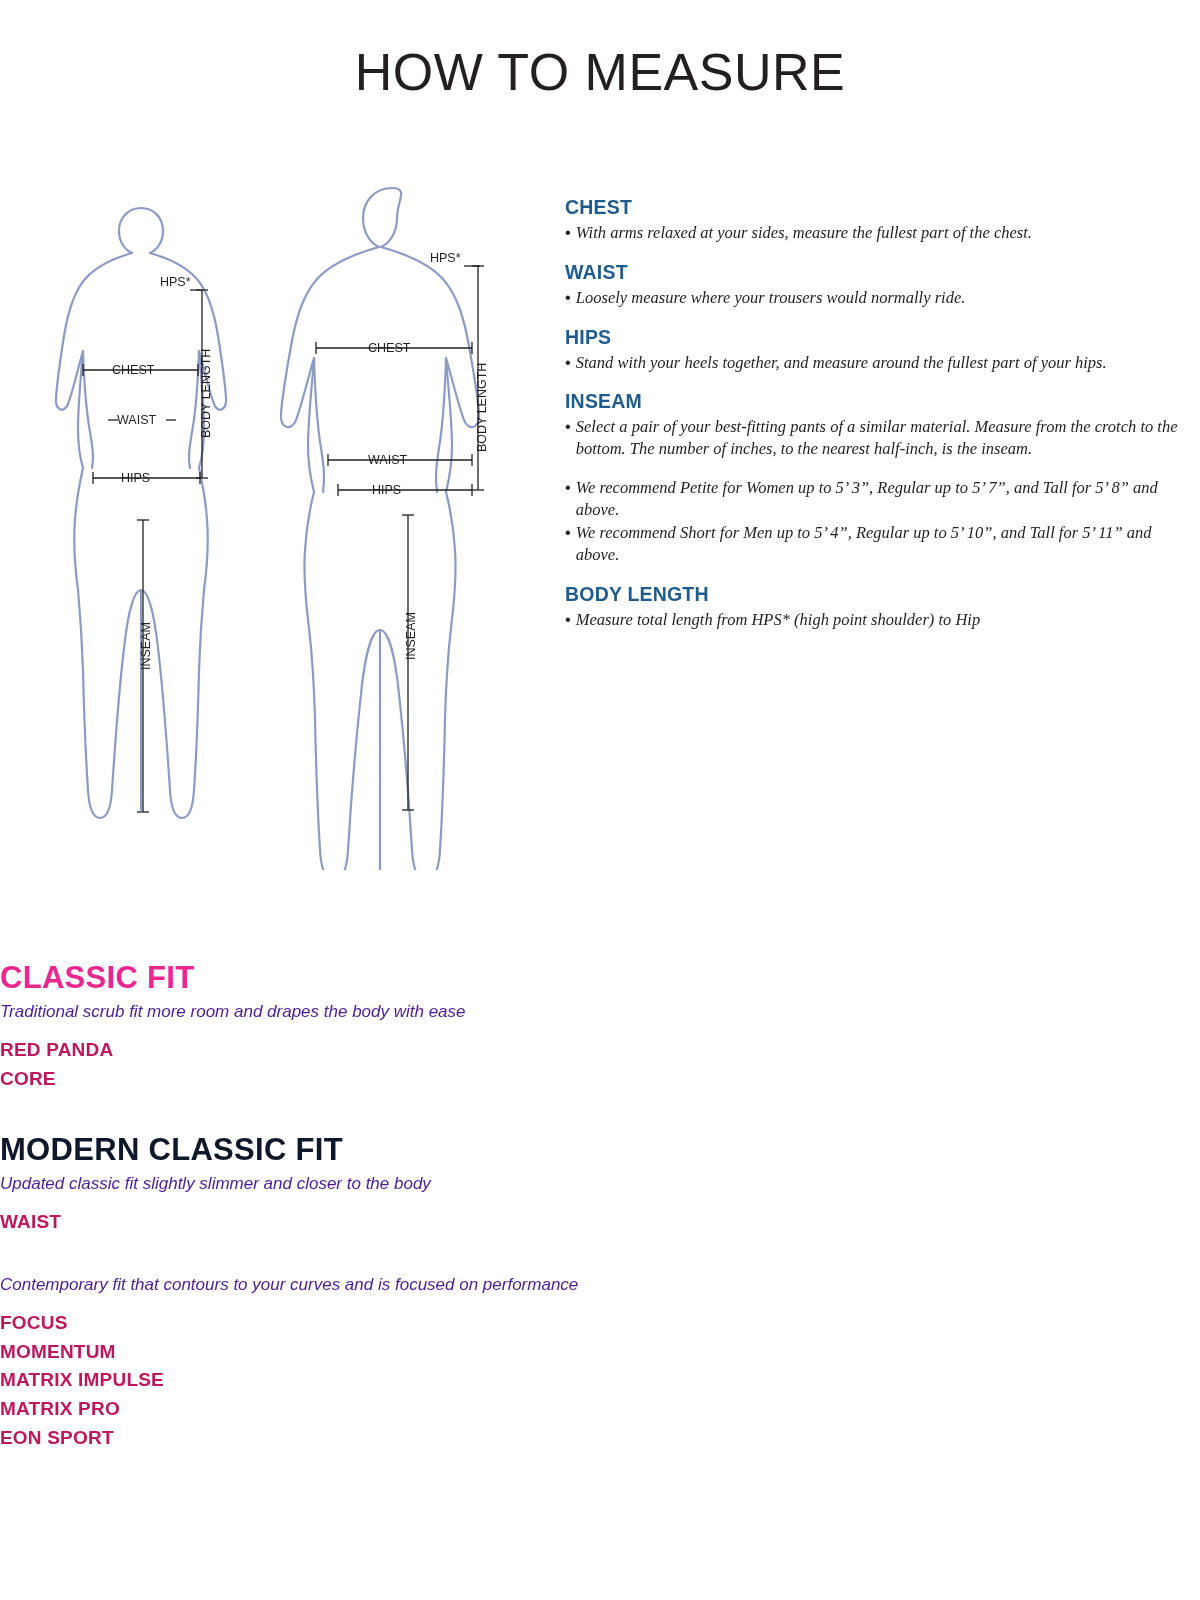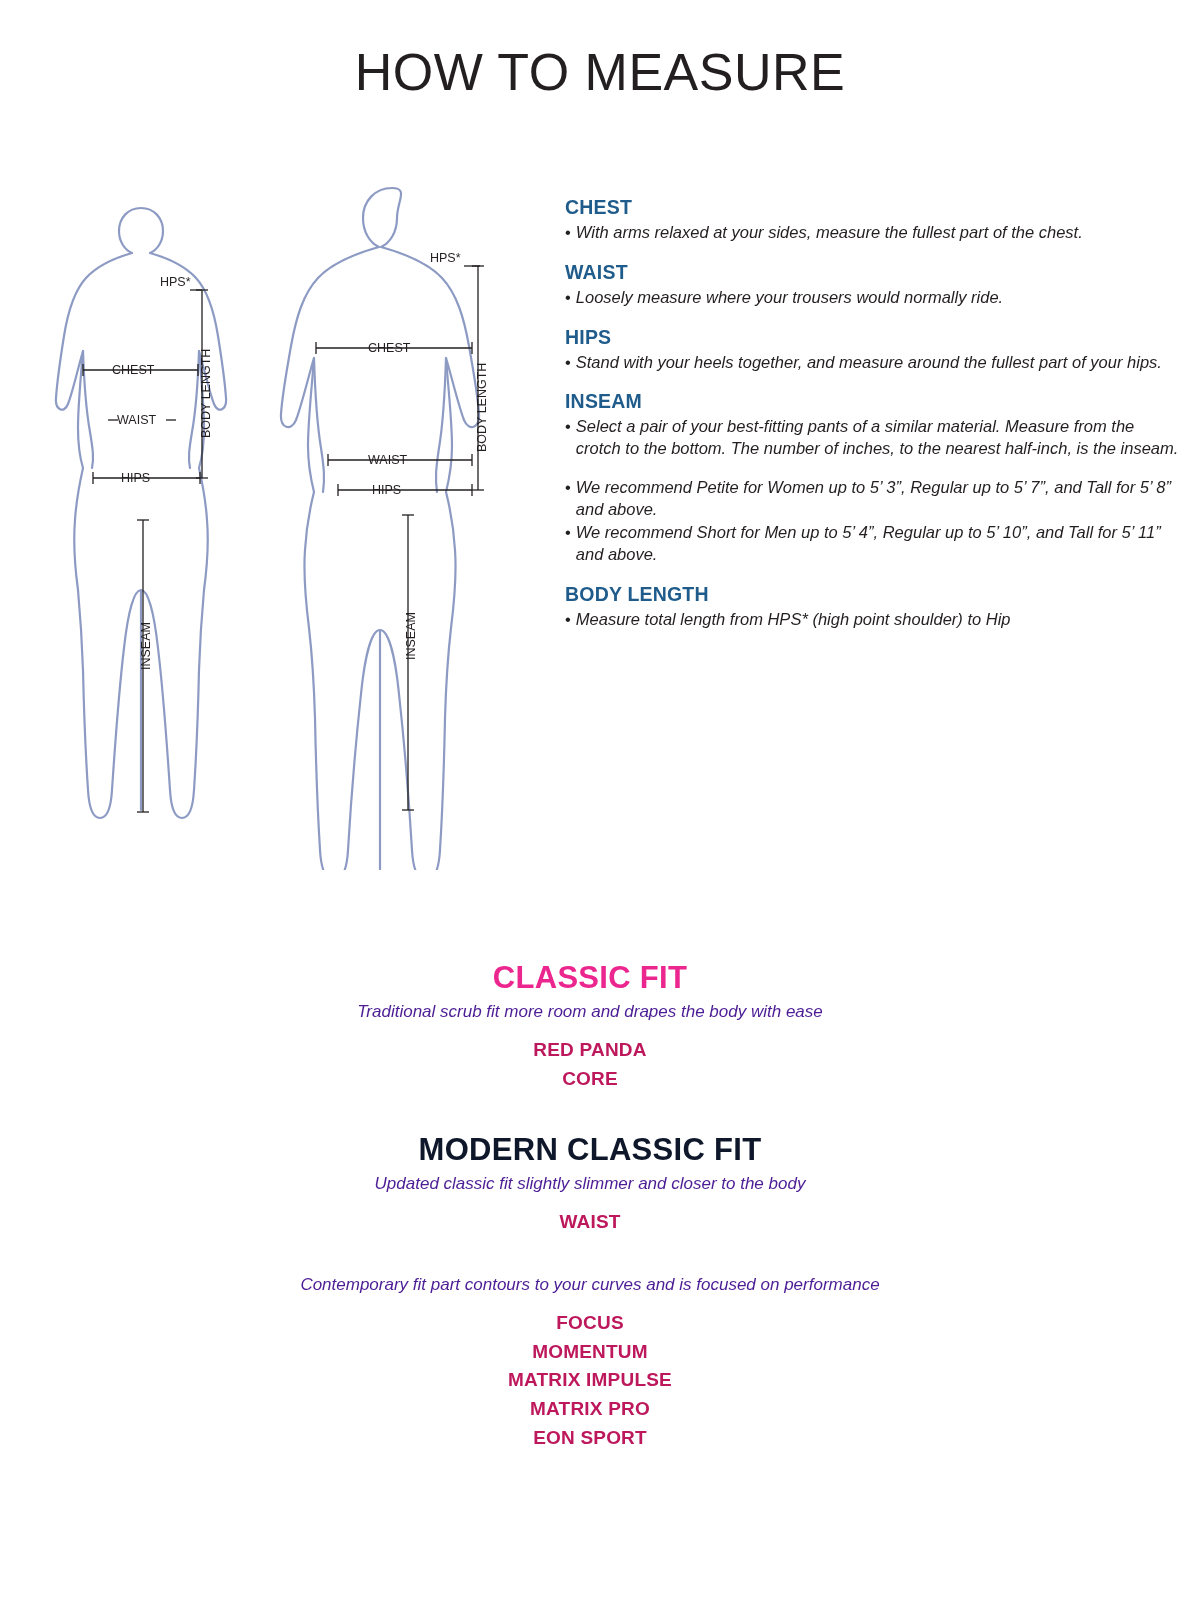--- a/index.html
+++ b/index.html
@@ -65,29 +65,29 @@
     font-style: italic;
     line-height: 1.32;
     color: #231f20;
     display: flex;
     margin-bottom: 2px;
   }
   .instr-line .bullet {
     margin-right: 5px;
     font-style: normal;
   }
-  .instr-line .txt { flex: 1; }
+  .instr-line .txt { flex: 1; font-family: Liberation Serif, serif; }
 
   
   .fits {
     position: absolute;
     top: 960px;
     left: 0;
     width: 1180px;
-    text-align: center;
+    text-align: left;
   }
   .fit-block { margin-bottom: 38px; }
   .fit-title {
     font-size: 31px;
     font-weight: bold;
     letter-spacing: 0.3px;
     margin-bottom: 6px;
   }
   .fit-pink { color: #ec268f; }
   .fit-green { color: #0f172a; }
@@ -312,21 +312,21 @@
 CORE</div>
     </div>
 
     <div class="fit-block">
       <div class="fit-title fit-green">MODERN CLASSIC FIT</div>
       <div class="fit-desc">Updated classic fit slightly slimmer and closer to the body</div>
       <div class="fit-brand" style="white-space:pre-line;">WAIST</div>
     </div>
 
     <div class="fit-block">
-      <div class="fit-desc">Contemporary fit part contours to your curves and is focused on performance</div>
+      <div class="fit-desc">Contemporary fit that contours to your curves and is focused on performance</div>
       <div class="fit-brand" style="white-space:pre-line;">FOCUS
 MOMENTUM
 MATRIX IMPULSE
 MATRIX PRO
 EON SPORT</div>
     </div>
 
   </div>
 
 </div>

